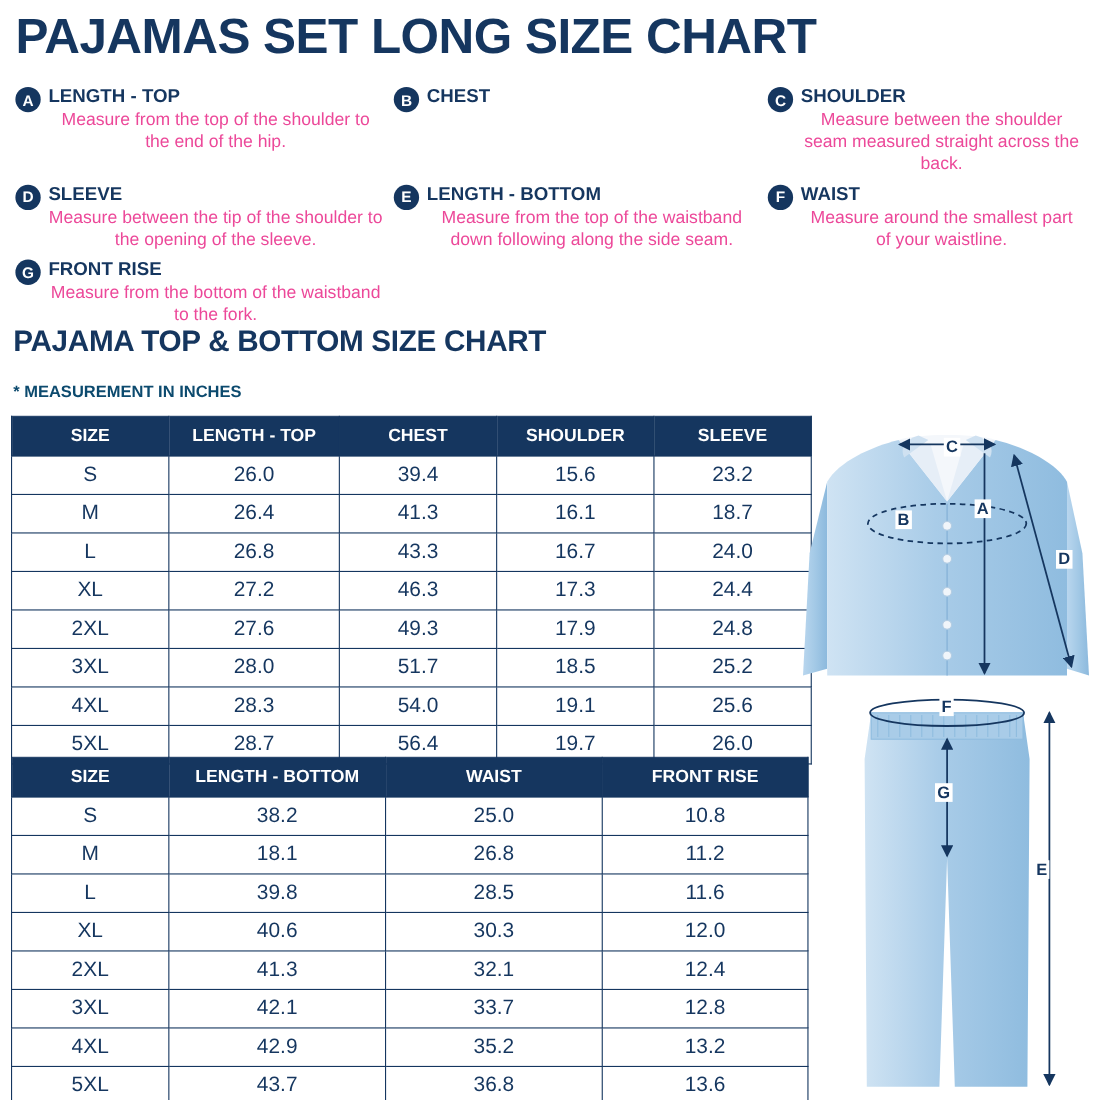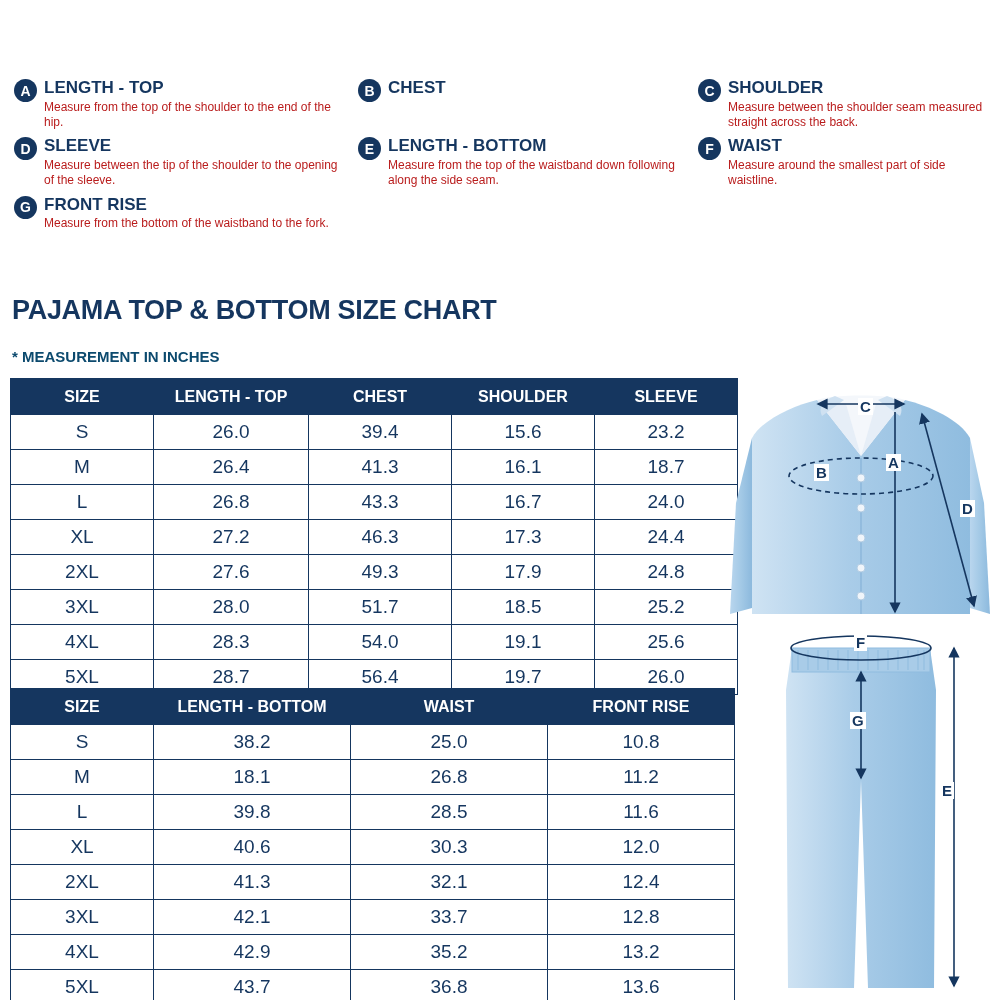--- a/index.html
+++ b/index.html
@@ -68,24 +68,25 @@
     margin-top: 1px;
   }
   .legend-text .lt-title {
     font-size: 17px;
     font-weight: bold;
     color: #15365f;
     line-height: 1.15;
     margin-bottom: 2px;
   }
   .legend-text .lt-desc {
-    font-size: 12px;
+    font-size: 16px;
     font-weight: normal;
-    color: #b91c1c;
+    color: #ec4899;
     line-height: 1.28;
+    text-align: center;
   }
   .sub-title {
     position: absolute;
     left: 12px;
     top: 295px;
     font-size: 27px;
     font-weight: bold;
     color: #15365f;
     letter-spacing: -0.3px;
   }
@@ -139,20 +140,21 @@
     color: #15365f;
     background: #ffffff;
     padding: 0 2px;
   }
 </style>
 </head>
 <body>
 
 <div class="page">
 
+  <div class="main-title">PAJAMAS SET LONG SIZE CHART</div>
 
   <div class="legend">
     <div class="legend-row">
       <div class="legend-item c1">
         <div class="badge">A</div>
         <div class="legend-text">
           <div class="lt-title">LENGTH - TOP</div>
           <div class="lt-desc">Measure from the top of the shoulder to the end of the hip.</div>
         </div>
       </div>
@@ -182,21 +184,21 @@
         <div class="badge">E</div>
         <div class="legend-text">
           <div class="lt-title">LENGTH - BOTTOM</div>
           <div class="lt-desc">Measure from the top of the waistband down following along the side seam.</div>
         </div>
       </div>
       <div class="legend-item c3">
         <div class="badge">F</div>
         <div class="legend-text">
           <div class="lt-title">WAIST</div>
-          <div class="lt-desc">Measure around the smallest part of side waistline.</div>
+          <div class="lt-desc">Measure around the smallest part of your waistline.</div>
         </div>
       </div>
     </div>
     <div class="legend-row">
       <div class="legend-item c1">
         <div class="badge">G</div>
         <div class="legend-text">
           <div class="lt-title">FRONT RISE</div>
           <div class="lt-desc">Measure from the bottom of the waistband to the fork.</div>
         </div>

